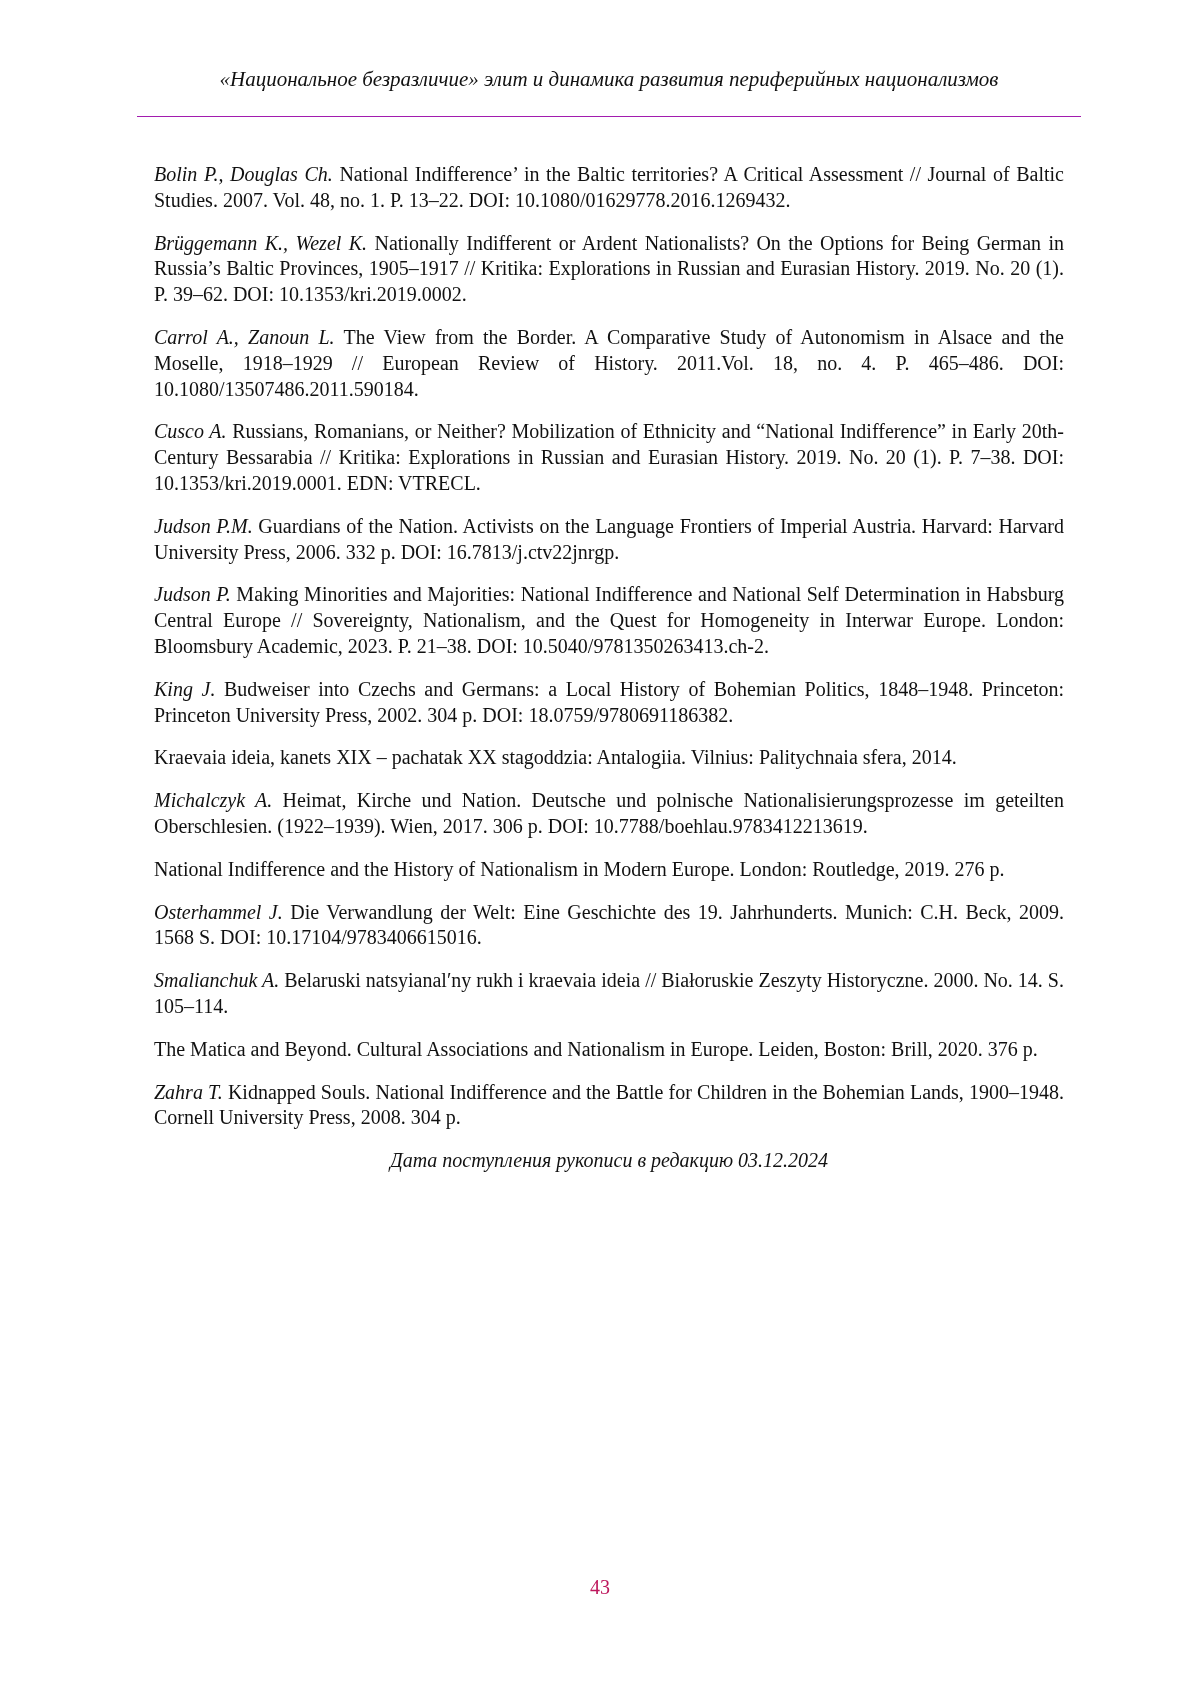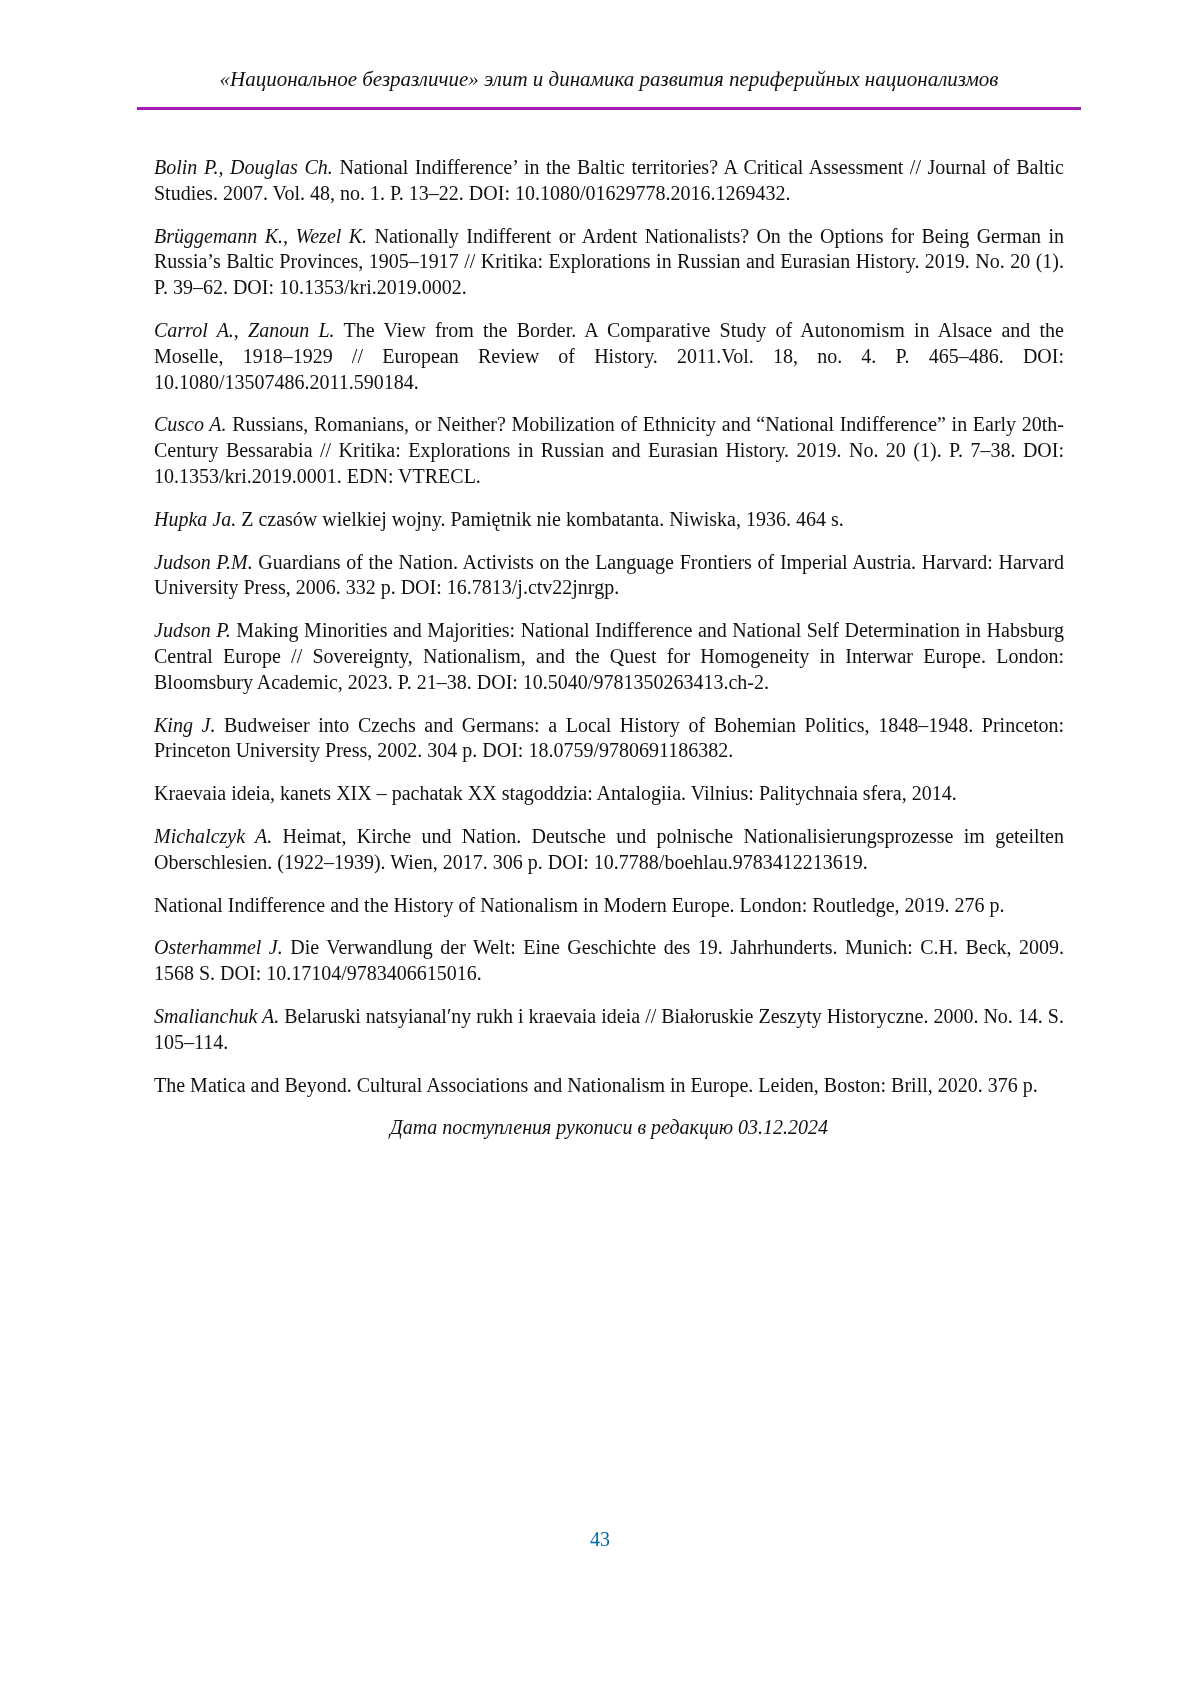--- a/index.html
+++ b/index.html
@@ -16,72 +16,72 @@
     position: absolute;
     left: 137px;
     top: 66px;
     width: 944px;
   }
   .running-head {
     text-align: center;
     font-style: italic;
     font-size: 21px;
     line-height: 26px;
-    padding-bottom: 15px;
-    border-bottom: 3px solid #a21caf;
+    padding-bottom: 24px;
+    border-bottom: 1px solid #a21caf;
   }
   .refs { margin-top: 45px; }
   .ref {
     margin: 17px;
     font-size: 20px;
     line-height: 25.8px;
     text-align: justify;
   }
   .ref .au { font-style: italic; }
   .date-note {
     margin: 9px 0 0 0;
     font-size: 20px;
     line-height: 25.8px;
     font-style: italic;
     text-align: center;
   }
   .page-number {
     position: absolute;
     left: 0;
     right: 0;
-    top: 1528px;
+    top: 1576px;
     text-align: center;
     font-size: 20px;
-    color: #0369a1;
+    color: #be185d;
   }
 </style>
 </head>
 <body>
 
 <div class="page">
   <div class="content">
 
     <header class="running-head">
       <div>«Национальное безразличие» элит и динамика развития периферийных национализмов</div>
     </header>
 
     <main class="refs">
       <p class="ref"><span class="au">Bolin P., Douglas Ch.</span><span> National Indifference’ in the Baltic territories? A Critical Assessment // Journal of Baltic Studies. 2007. Vol. 48, no. 1. P. 13–22. DOI: 10.1080/01629778.2016.1269432.</span></p>
       <p class="ref"><span class="au">Brüggemann K., Wezel K.</span><span> Nationally Indifferent or Ardent Nationalists? On the Options for Being German in Russia’s Baltic Provinces, 1905–1917 // Kritika: Explorations in Russian and Eurasian History. 2019. No. 20 (1). P. 39–62. DOI: 10.1353/kri.2019.0002.</span></p>
       <p class="ref"><span class="au">Carrol A., Zanoun L.</span><span> The View from the Border. A Comparative Study of Autonomism in Alsace and the Moselle, 1918–1929 // European Review of History. 2011.Vol. 18, no. 4. P. 465–486. DOI: 10.1080/13507486.2011.590184.</span></p>
       <p class="ref"><span class="au">Cusco A.</span><span> Russians, Romanians, or Neither? Mobilization of Ethnicity and “National Indifference” in Early 20th-Century Bessarabia // Kritika: Explorations in Russian and Eurasian History. 2019. No. 20 (1). P. 7–38. DOI: 10.1353/kri.2019.0001. EDN: VTRECL.</span></p>
-      <p class="ref"><span class="au">Hupka Ja.</span><span> Z czasów wielkiej wojny. Pamiętnik nie kombatanta. Niwiska, 1936. 464 s.</span></p>
       <p class="ref"><span class="au">Judson P.M.</span><span> Guardians of the Nation. Activists on the Language Frontiers of Imperial Austria. Harvard: Harvard University Press, 2006. 332 p. DOI: 16.7813/j.ctv22jnrgp.</span></p>
       <p class="ref"><span class="au">Judson P.</span><span> Making Minorities and Majorities: National Indifference and National Self Determination in Habsburg Central Europe // Sovereignty, Nationalism, and the Quest for Homogeneity in Interwar Europe. London: Bloomsbury Academic, 2023. P. 21–38. DOI: 10.5040/9781350263413.ch-2.</span></p>
       <p class="ref"><span class="au">King J.</span><span> Budweiser into Czechs and Germans: a Local History of Bohemian Politics, 1848–1948. Princeton: Princeton University Press, 2002. 304 p. DOI: 18.0759/9780691186382.</span></p>
       <p class="ref"><span class="au"></span><span>Kraevaia ideia, kanets XIX – pachatak XX stagoddzia: Antalogiia. Vilnius: Palitychnaia sfera, 2014.</span></p>
       <p class="ref"><span class="au">Michalczyk A.</span><span> Heimat, Kirche und Nation. Deutsche und polnische Nationalisierungsprozesse im geteilten Oberschlesien. (1922–1939). Wien, 2017. 306 p. DOI: 10.7788/boehlau.9783412213619.</span></p>
       <p class="ref"><span class="au"></span><span>National Indifference and the History of Nationalism in Modern Europe. London: Routledge, 2019. 276 p.</span></p>
       <p class="ref"><span class="au">Osterhammel J.</span><span> Die Verwandlung der Welt: Eine Geschichte des 19. Jahrhunderts. Munich: C.H. Beck, 2009. 1568 S. DOI: 10.17104/9783406615016.</span></p>
       <p class="ref"><span class="au">Smalianchuk A.</span><span> Belaruski natsyianal′ny rukh i kraevaia ideia // Białoruskie Zeszyty Historyczne. 2000. No. 14. S. 105–114.</span></p>
       <p class="ref"><span class="au"></span><span>The Matica and Beyond. Cultural Associations and Nationalism in Europe. Leiden, Boston: Brill, 2020. 376 p.</span></p>
+      <p class="ref"><span class="au">Zahra T.</span><span> Kidnapped Souls. National Indifference and the Battle for Children in the Bohemian Lands, 1900–1948. Cornell University Press, 2008. 304 p.</span></p>
     </main>
 
     <p class="date-note">Дата поступления рукописи в редакцию 03.12.2024</p>
   </div>
 
   <div class="page-number">43</div>
 </div>
 
 </body></html>

